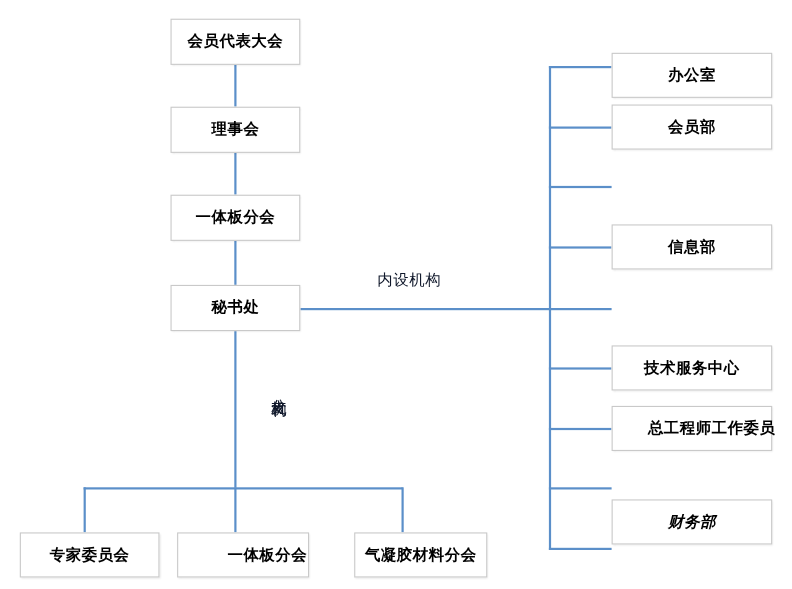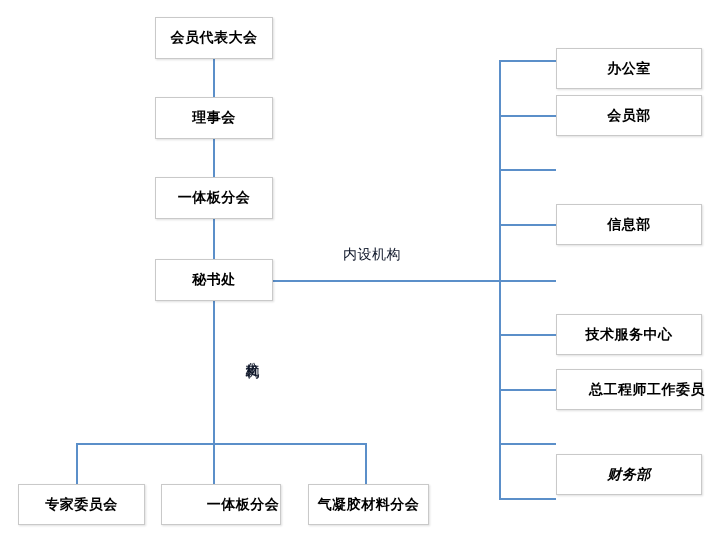--- a/index.html
+++ b/index.html
@@ -116,15 +116,15 @@
 
   <div class="node node-right" style="top:48px;text-align:center;">办公室</div>
   <div class="node node-right" style="top:95px;">会员部</div>
   <div class="node node-right" style="top:204px;">信息部</div>
   <div class="node node-right" style="top:314px;">技术服务中心</div>
   <div class="node node-right" style="top:369px;padding-left:36px;">总工程师工作委员</div>
   <div class="node node-right" style="top:454px;font-style:italic;">财务部</div>
 
   <div class="node node-bottom" style="left:18px;  width:127px;">专家委员会</div>
   <div class="node node-bottom" style="left:161px; width:120px;padding-left:44px;">一体板分会</div>
-  <div class="node node-bottom" style="left:308px; width:121px;">气凝胶材料分会</div>
+  <div class="node node-bottom" style="left:322px; width:121px;">气凝胶材料分会</div>
 
 </div>
 
 </body></html>

